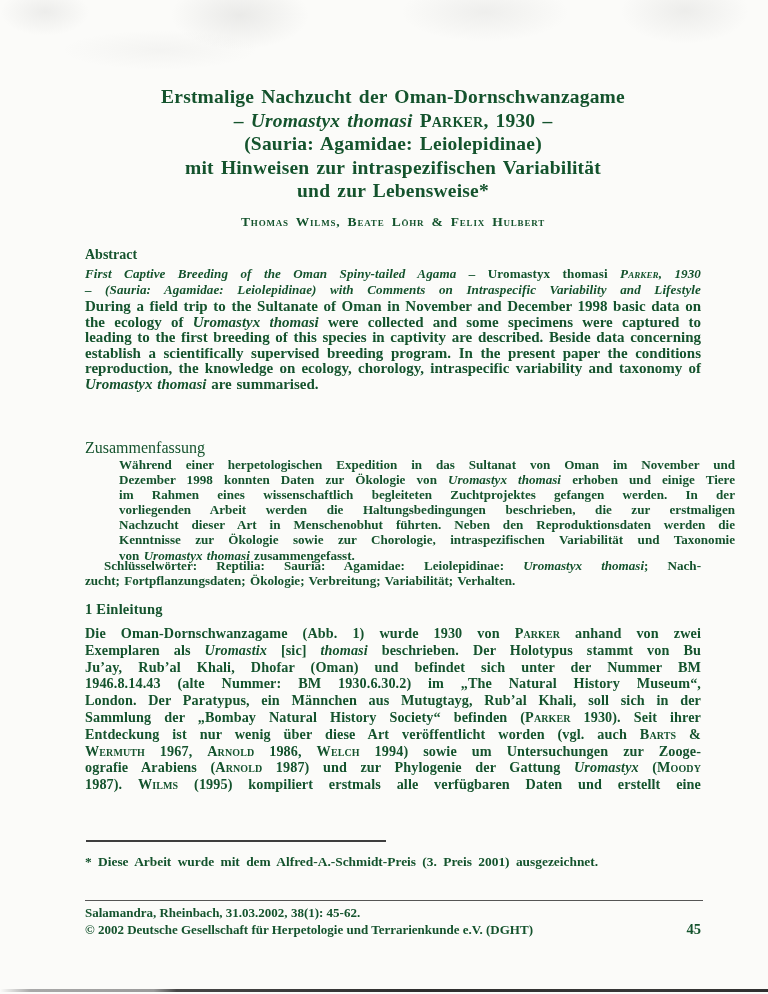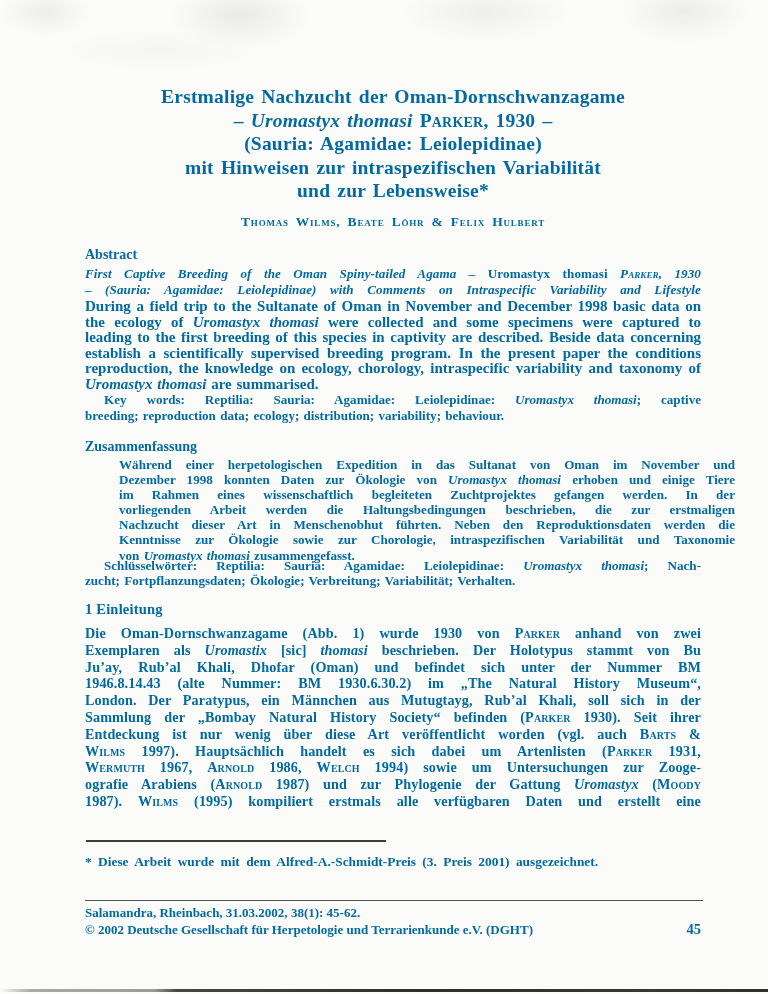--- a/index.html
+++ b/index.html
@@ -1,39 +1,39 @@
 <!DOCTYPE html>
 <html><head>
 <meta charset="utf-8">
 <style>
   html,body{margin:0;padding:0;background:#e8e8e6;}
   .page{
     position:relative;width:768px;height:994px;margin:0 auto;
     background:#fbfbf9;overflow:hidden;
     font-family:"Liberation Serif","DejaVu Serif",serif;
-    color:#0369a1;
+    color:#14532d;
   }
   .block{position:absolute;left:85px;width:616px;font-weight:bold;}
   .sc{font-variant:small-caps;}
   .rm{font-style:normal;}
   .jline{text-align:justify;text-align-last:justify;word-spacing:1px;}
   .jline.last{text-align-last:left;}
   .justify-all .jline.last{text-align-last:justify;}
   .indent-first .jline:first-child{text-indent:19px;}
 
   #title{top:85px;font-size:19.5px;font-weight:700;line-height:23.5px;letter-spacing:0.2px;}
   #title .jline{text-align:center;text-align-last:center;word-spacing:2px;}
   #authors{top:214px;text-align:center;font-size:13.5px;letter-spacing:0.8px;word-spacing:3px;}
 
   #abstract-heading{top:247px;font-size:14px;font-weight:700;}
   #abstract-subtitle{top:266px;font-size:13.1px;line-height:15.6px;font-style:italic;letter-spacing:0.1px;}
   #abstract-body{top:299px;font-size:15px;line-height:15.5px;}
   #abstract-keywords{top:392px;font-size:13.1px;line-height:15.5px;}
 
-  #zsf-heading{top:439px;font-size:14px;font-weight:700;}
+  #zsf-heading{top:439px;font-size:16px;font-weight:400;}
   #zsf-body{top:457px;font-size:13.1px;line-height:15.1px;margin-left:34px;}
   #zsf-keywords{top:558px;font-size:13.1px;line-height:15.3px;}
 
   #einleitung-heading{top:601px;font-size:14.5px;font-weight:700;letter-spacing:0.2px;}
   #einleitung-body{top:625px;font-size:14.2px;line-height:16.8px;letter-spacing:0.1px;}
 
   #footnote-rule{top:840px;left:86px;width:300px;height:2px;background:#3e3e3e;}
   #footnote{top:854px;font-size:13.4px;word-spacing:3px;}
 
   #footer-rule{top:900px;left:85px;width:618px;height:1px;background:#555;}
@@ -84,24 +84,20 @@
 
   <div id="abstract-body" class="block">
       <div class="jline">During a field trip to the Sultanate of Oman in November and December 1998 basic data on</div>
       <div class="jline">the ecology of <i>Uromastyx thomasi</i> were collected and some specimens were captured to</div>
       <div class="jline">leading to the first breeding of this species in captivity are described. Beside data concerning</div>
       <div class="jline">establish a scientifically supervised breeding program. In the present paper the conditions</div>
       <div class="jline">reproduction, the knowledge on ecology, chorology, intraspecific variability and taxonomy of</div>
       <div class="jline last"><i>Uromastyx thomasi</i> are summarised.</div>
     </div>
 
-  <div id="abstract-keywords" class="block indent-first">
-      <div class="jline">Key words: Reptilia: Sauria: Agamidae: Leiolepidinae: <b><i>Uromastyx thomasi</i></b>; captive</div>
-      <div class="jline last">breeding; reproduction data; ecology; distribution; variability; behaviour.</div>
-    </div>
 
   <div id="zsf-heading" class="block">Zusammenfassung</div>
 
   <div id="zsf-body" class="block">
       <div class="jline">Während einer herpetologischen Expedition in das Sultanat von Oman im November und</div>
       <div class="jline">Dezember 1998 konnten Daten zur Ökologie von <i>Uromastyx thomasi</i> erhoben und einige Tiere</div>
       <div class="jline">im Rahmen eines wissenschaftlich begleiteten Zuchtprojektes gefangen werden. In der</div>
       <div class="jline">vorliegenden Arbeit werden die Haltungsbedingungen beschrieben, die zur erstmaligen</div>
       <div class="jline">Nachzucht dieser Art in Menschenobhut führten. Neben den Reproduktionsdaten werden die</div>
       <div class="jline">Kenntnisse zur Ökologie sowie zur Chorologie, intraspezifischen Variabilität und Taxonomie</div>
@@ -116,21 +112,20 @@
   <div id="einleitung-heading" class="block">1 Einleitung</div>
 
   <div id="einleitung-body" class="block justify-all">
       <div class="jline">Die Oman-Dornschwanzagame (Abb. 1) wurde 1930 von <span class="sc">Parker</span> anhand von zwei</div>
       <div class="jline">Exemplaren als <i>Uromastix</i> [sic] <i>thomasi</i> beschrieben. Der Holotypus stammt von Bu</div>
       <div class="jline">Ju’ay, Rub’al Khali, Dhofar (Oman) und befindet sich unter der Nummer BM</div>
       <div class="jline">1946.8.14.43 (alte Nummer: BM 1930.6.30.2) im „The Natural History Museum“,</div>
       <div class="jline">London. Der Paratypus, ein Männchen aus Mutugtayg, Rub’al Khali, soll sich in der</div>
       <div class="jline">Sammlung der „Bombay Natural History Society“ befinden (<span class="sc">Parker</span> 1930). Seit ihrer</div>
       <div class="jline">Entdeckung ist nur wenig über diese Art veröffentlicht worden (vgl. auch <span class="sc">Barts</span> &amp;</div>
-      <div class="jline"><span class="sc">Wilms</span> 1997). Hauptsächlich handelt es sich dabei um Artenlisten (<span class="sc">Parker</span> 1931,</div>
       <div class="jline"><span class="sc">Wermuth</span> 1967, <span class="sc">Arnold</span> 1986, <span class="sc">Welch</span> 1994) sowie um Untersuchungen zur Zooge-</div>
       <div class="jline">ografie Arabiens (<span class="sc">Arnold</span> 1987) und zur Phylogenie der Gattung <i>Uromastyx</i> (<span class="sc">Moody</span></div>
       <div class="jline last">1987). <span class="sc">Wilms</span> (1995) kompiliert erstmals alle verfügbaren Daten und erstellt eine</div>
     </div>
 
   <div id="footnote-rule" class="block" style="left:86px;"></div>
 
   <div id="footnote" class="block">* Diese Arbeit wurde mit dem Alfred-A.-Schmidt-Preis (3. Preis 2001) ausgezeichnet.</div>
 
   <div id="footer-rule" class="block"></div>

